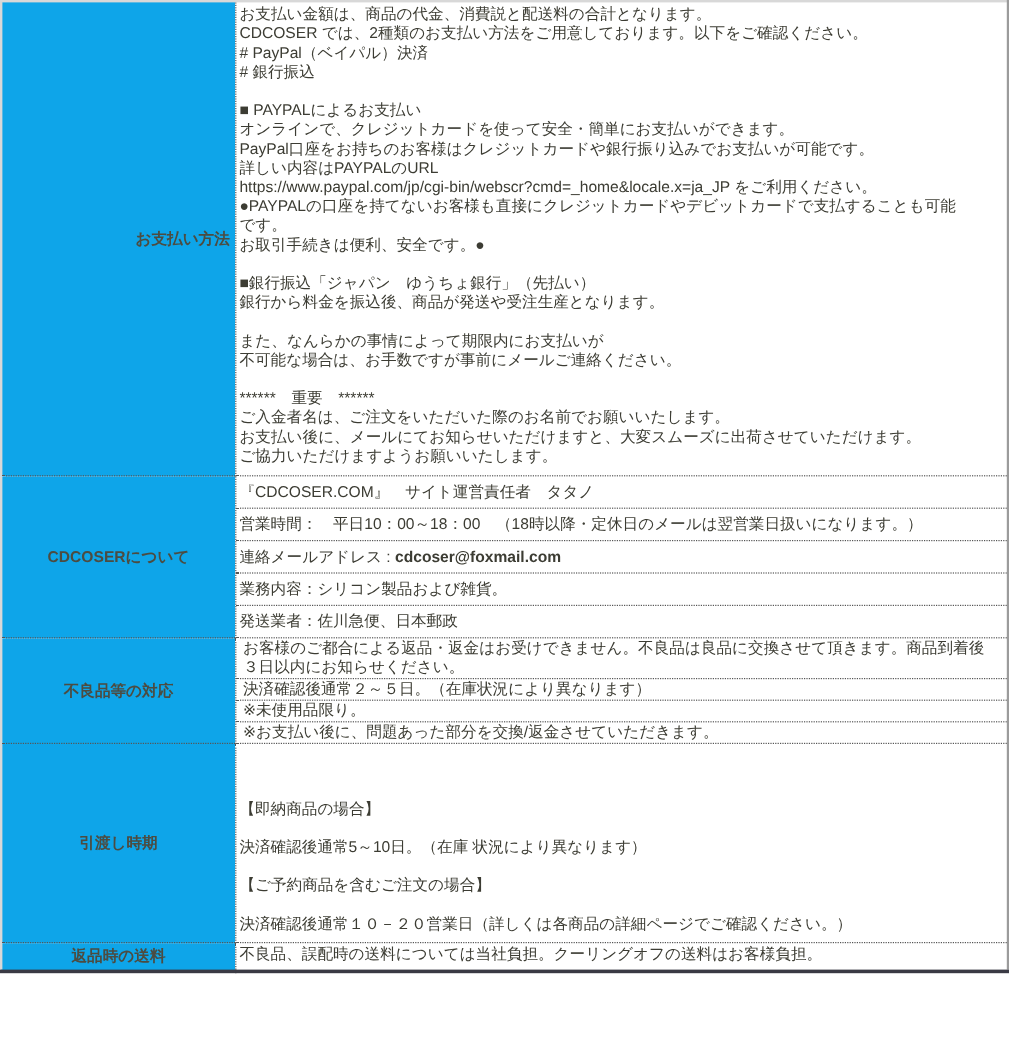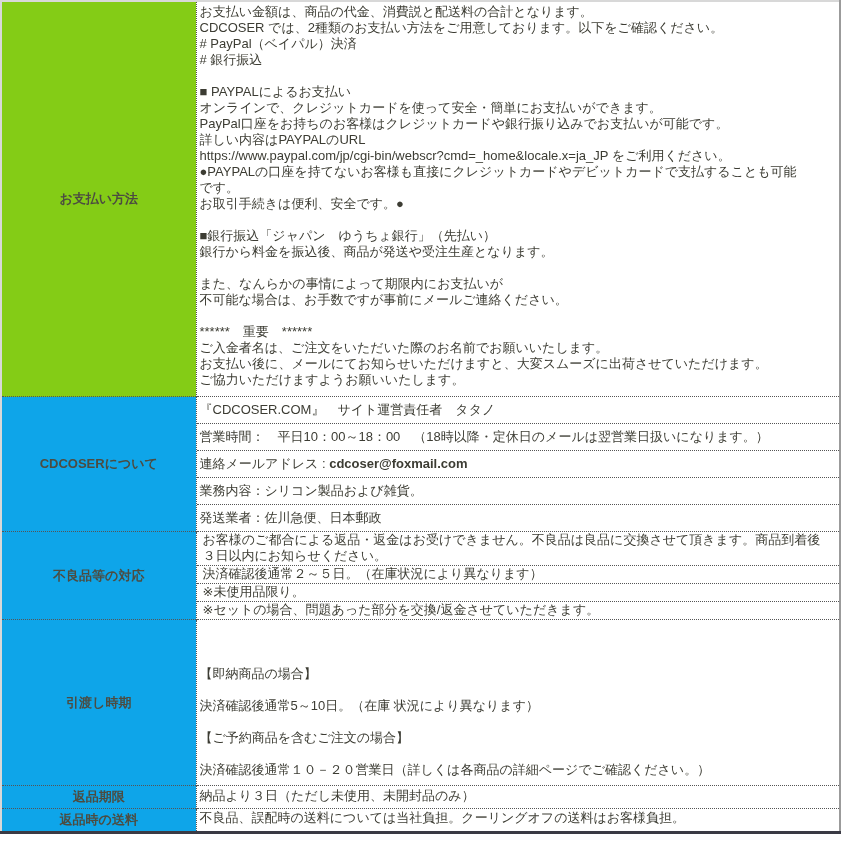--- a/index.html
+++ b/index.html
@@ -33,21 +33,21 @@
   }
   td.rowbody {
     background: #ffffff;
     vertical-align: top;
     padding: 0;
     font-size: 13px;
   }
   tr.mainrow + tr.mainrow th.rowhead,
   tr.mainrow + tr.mainrow td.rowbody { border-top: 1px dotted #555555; }
 
-  tr.r1 th.rowhead { background: #84cc16; }
+  tr.r1 th.rowhead { background: #0ea5e9; text-align: right; }
 
   .ln { min-height: 16px; line-height: 16px; white-space: pre-wrap; word-break: break-word; }
   .cellpad { padding: 2px 3px; }
   .pad-r1 { min-height: 394px; }
   .pad-r6 { min-height: 121px; margin-top: 44px; }
   .subcell { padding: 4px 3px; }
   .subcell + .subcell { border-top: 1px dotted #555555; }
   .sub26 { padding: 5px 3px; }   
   .sub17 { padding: 0 6px 1px; } 
   .sub20 { padding: 2px 3px; }   
@@ -125,49 +125,41 @@
         <div class="subcell sub17">
           <div class="ln">お客様のご都合による返品・返金はお受けできません。不良品は良品に交換させて頂きます。商品到着後３日以内にお知らせください。</div>
         </div>
         <div class="subcell sub17">
           <div class="ln">決済確認後通常２～５日。（在庫状況により異なります）</div>
         </div>
         <div class="subcell sub17">
           <div class="ln">※未使用品限り。</div>
         </div>
         <div class="subcell sub17">
-          <div class="ln">※セットの場合、問題あった部分を交換/返金させていただきます。</div>
+          <div class="ln">※お支払い後に、問題あった部分を交換/返金させていただきます。</div>
         </div>
       </td>
     </tr>
 
     <tr class="mainrow r6">
       <th class="rowhead">引渡し時期</th>
       <td class="rowbody">
         <div class="cellpad pad-r6">
           <div class="ln">【即納商品の場合】</div>
           <div class="ln"></div>
           <div class="ln">決済確認後通常5～10日。（在庫 状況により異なります）</div>
           <div class="ln"></div>
           <div class="ln">【ご予約商品を含むご注文の場合】</div>
           <div class="ln"></div>
           <div class="ln">決済確認後通常１０－２０営業日（詳しくは各商品の詳細ページでご確認ください。）</div>
         </div>
       </td>
     </tr>
 
 
-    <tr class="mainrow r8">
-      <th class="rowhead">返品期限</th>
-      <td class="rowbody">
-        <div class="cellpad one21">
-          <div class="ln">納品より３日（ただし未使用、未開封品のみ）</div>
-        </div>
-      </td>
-    </tr>
 
     <tr class="mainrow r9">
       <th class="rowhead">返品時の送料</th>
       <td class="rowbody">
         <div class="cellpad one19">
           <div class="ln">不良品、誤配時の送料については当社負担。クーリングオフの送料はお客様負担。</div>
         </div>
       </td>
     </tr>
 

